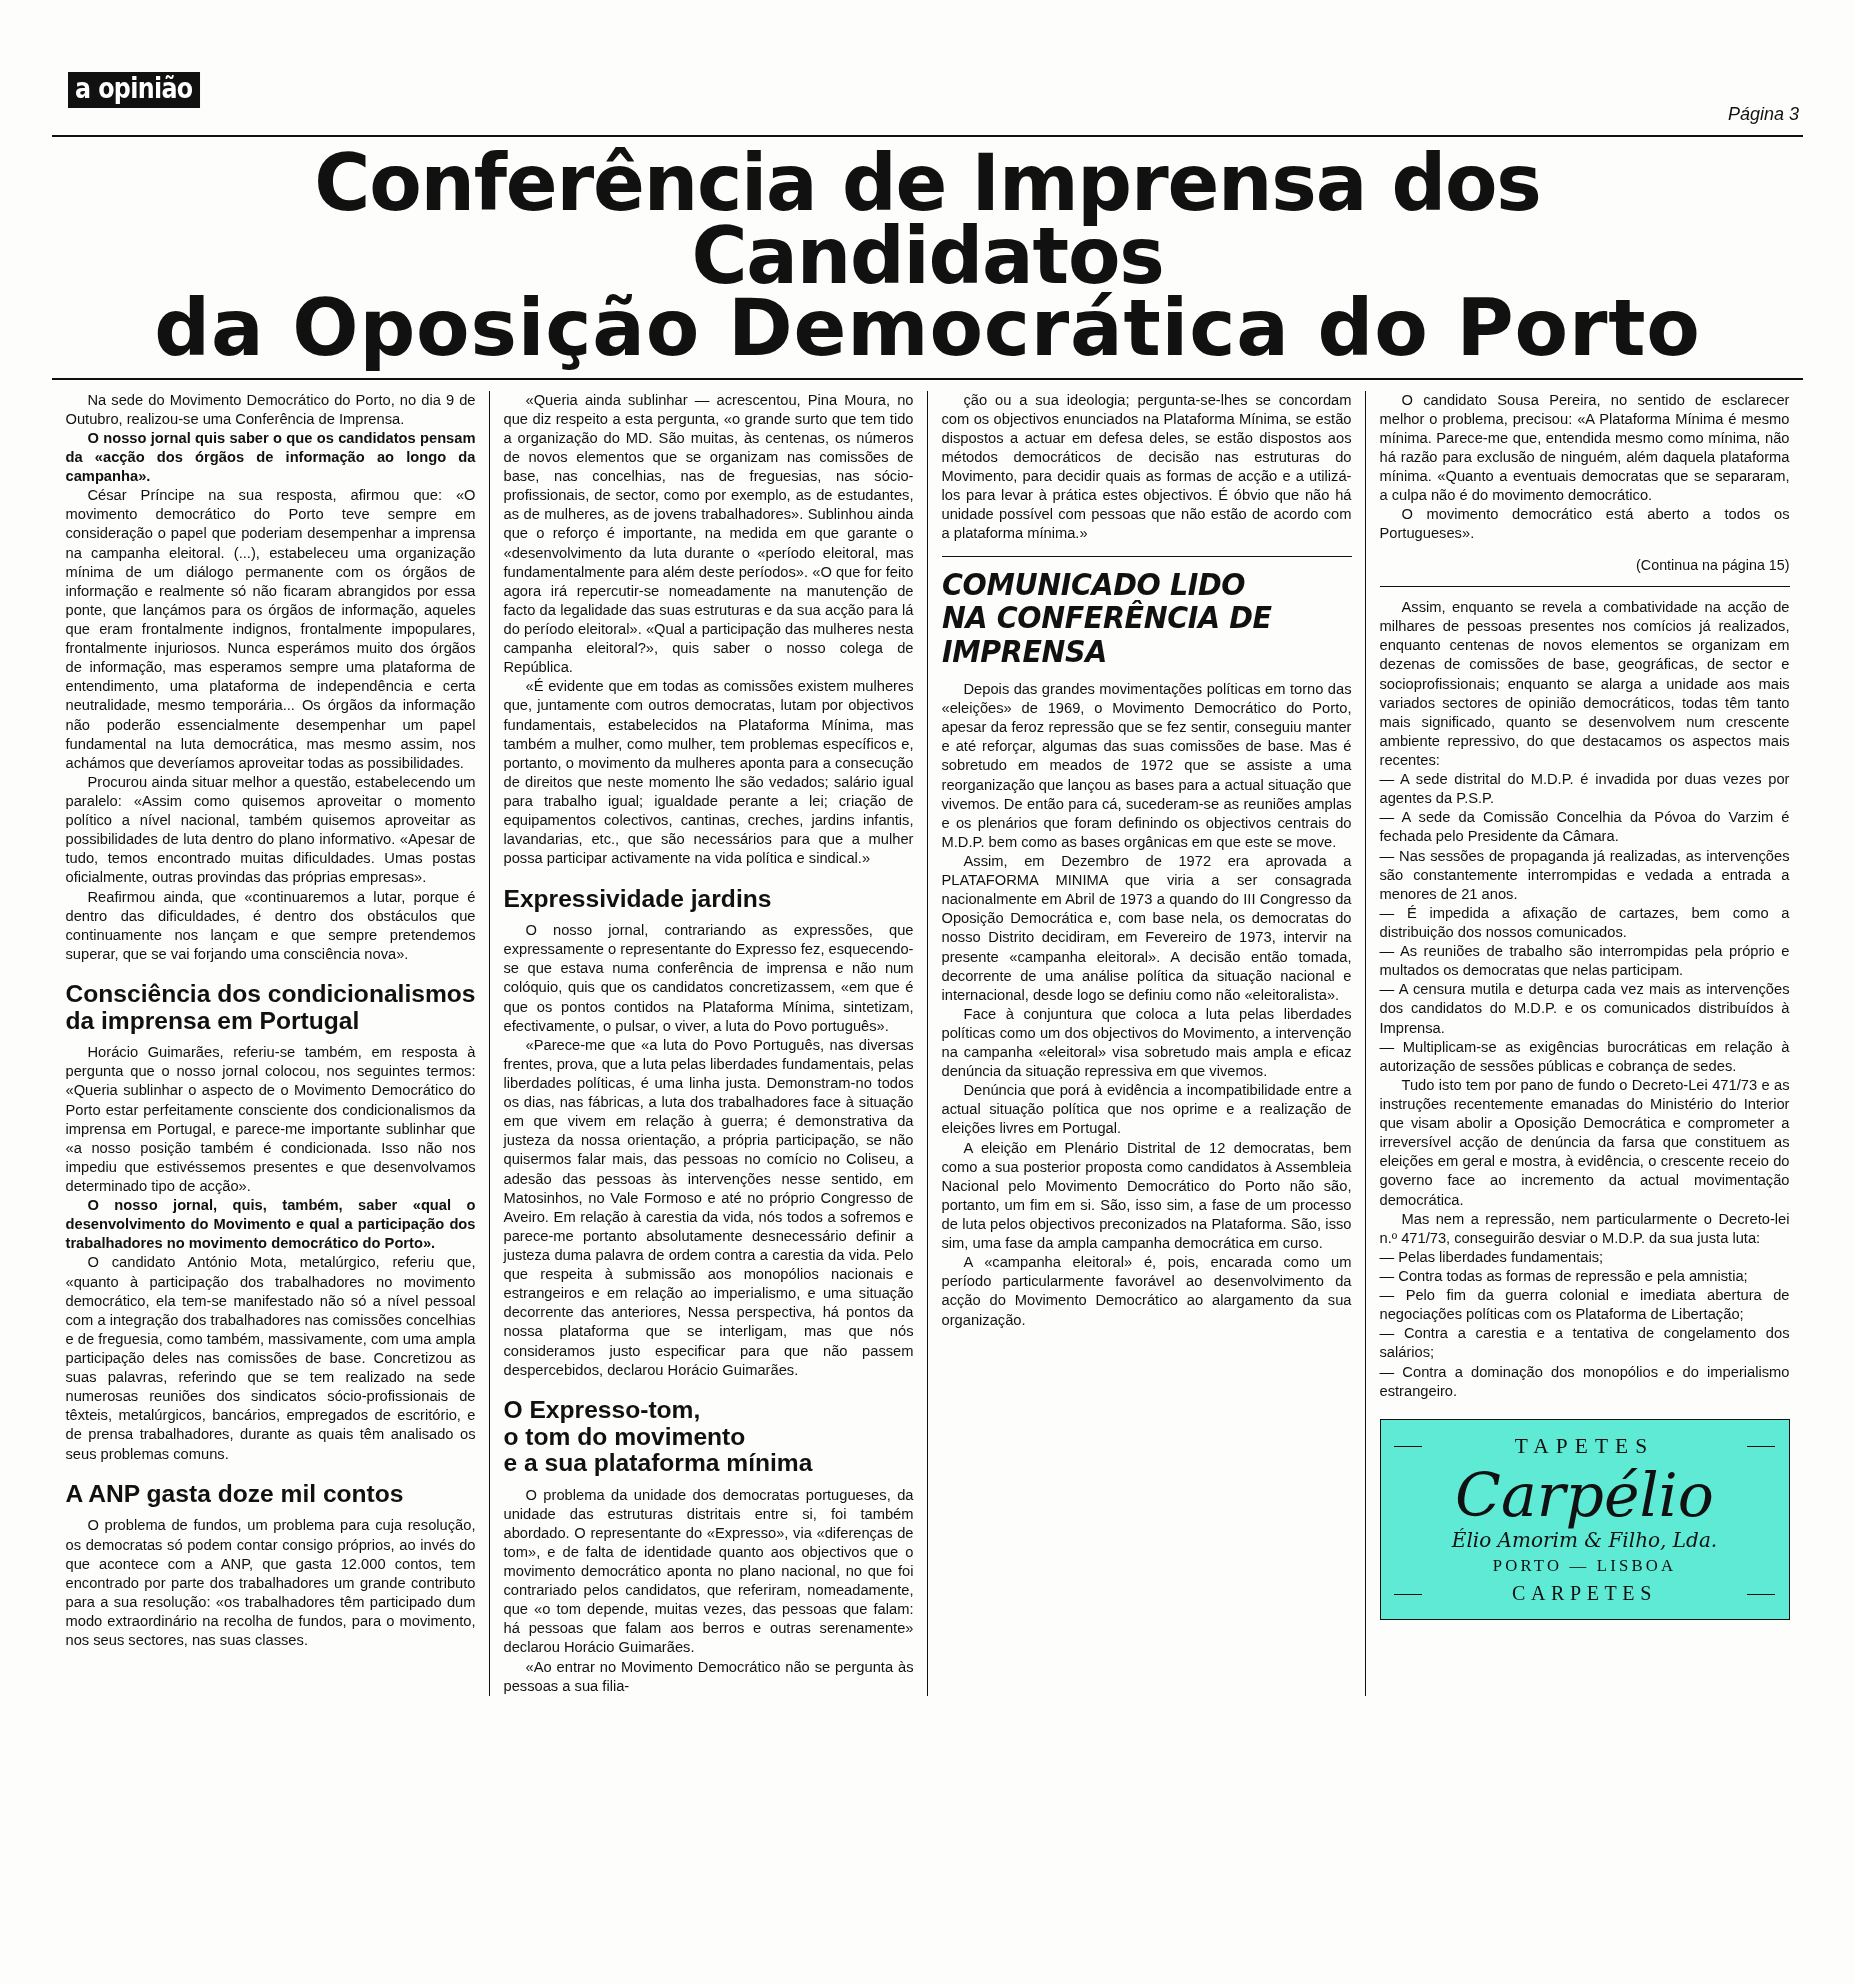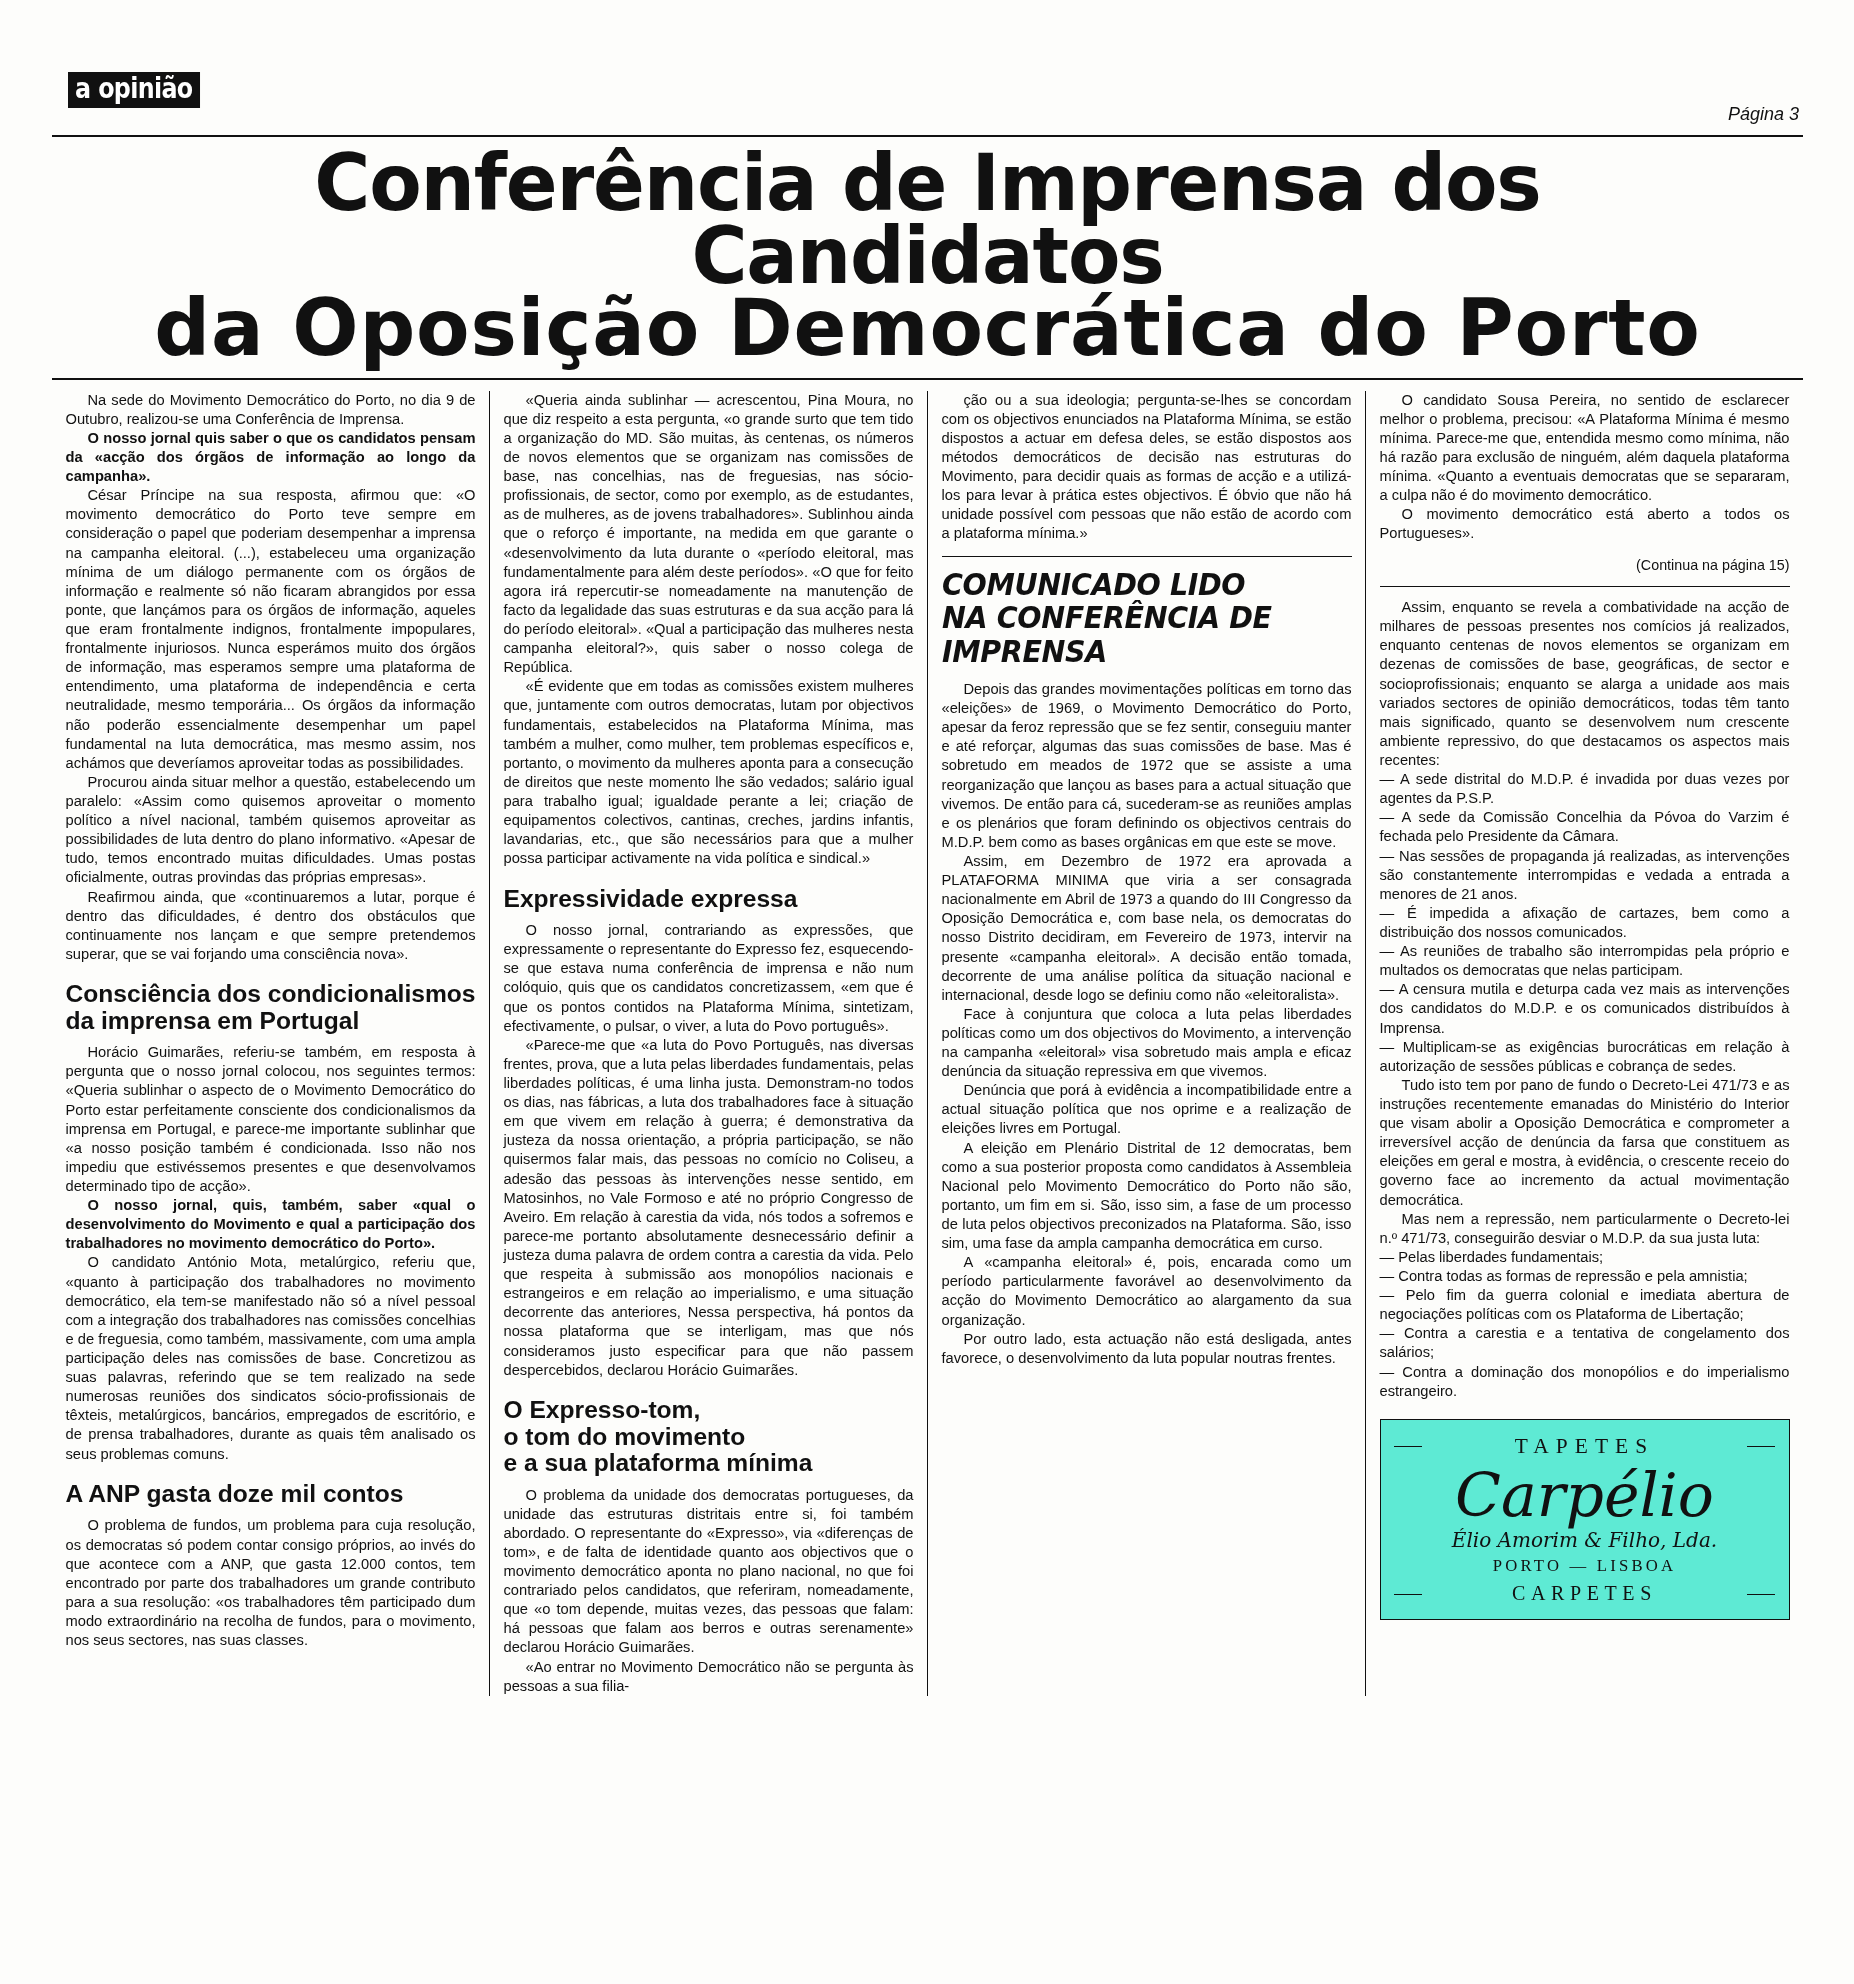--- a/index.html
+++ b/index.html
@@ -238,21 +238,21 @@
         <p class="indent">Horácio Guimarães, referiu-se também, em resposta à pergunta que o nosso jornal colocou, nos seguintes termos: «Queria sublinhar o aspecto de o Movimento Democrático do Porto estar perfeitamente consciente dos condicionalismos da imprensa em Portugal, e parece-me importante sublinhar que «a nosso posição também é condicionada. Isso não nos impediu que estivéssemos presentes e que desenvolvamos determinado tipo de acção».</p>
         <p class="indent b">O nosso jornal, quis, também, saber «qual o desenvolvimento do Movimento e qual a participação dos trabalhadores no movimento democrático do Porto».</p>
         <p class="indent">O candidato António Mota, metalúrgico, referiu que, «quanto à participação dos trabalhadores no movimento democrático, ela tem-se manifestado não só a nível pessoal com a integração dos trabalhadores nas comissões concelhias e de freguesia, como também, massivamente, com uma ampla participação deles nas comissões de base. Concretizou as suas palavras, referindo que se tem realizado na sede numerosas reuniões dos sindicatos sócio-profissionais de têxteis, metalúrgicos, bancários, empregados de escritório, e de prensa trabalhadores, durante as quais têm analisado os seus problemas comuns.</p>
         <h2 class="sec-head">A ANP gasta doze mil contos</h2>
         <p class="indent">O problema de fundos, um problema para cuja resolução, os democratas só podem contar consigo próprios, ao invés do que acontece com a ANP, que gasta 12.000 contos, tem encontrado por parte dos trabalhadores um grande contributo para a sua resolução: «os trabalhadores têm participado dum modo extraordinário na recolha de fundos, para o movimento, nos seus sectores, nas suas classes.</p>
       </div>
 
       <div class="col">
         <p class="indent">«Queria ainda sublinhar — acrescentou, Pina Moura, no que diz respeito a esta pergunta, «o grande surto que tem tido a organização do MD. São muitas, às centenas, os números de novos elementos que se organizam nas comissões de base, nas concelhias, nas de freguesias, nas sócio-profissionais, de sector, como por exemplo, as de estudantes, as de mulheres, as de jovens trabalhadores». Sublinhou ainda que o reforço é importante, na medida em que garante o «desenvolvimento da luta durante o «período eleitoral, mas fundamentalmente para além deste períodos». «O que for feito agora irá repercutir-se nomeadamente na manutenção de facto da legalidade das suas estruturas e da sua acção para lá do período eleitoral». «Qual a participação das mulheres nesta campanha eleitoral?», quis saber o nosso colega de República.</p>
         <p class="indent">«É evidente que em todas as comissões existem mulheres que, juntamente com outros democratas, lutam por objectivos fundamentais, estabelecidos na Plataforma Mínima, mas também a mulher, como mulher, tem problemas específicos e, portanto, o movimento da mulheres aponta para a consecução de direitos que neste momento lhe são vedados; salário igual para trabalho igual; igualdade perante a lei; criação de equipamentos colectivos, cantinas, creches, jardins infantis, lavandarias, etc., que são necessários para que a mulher possa participar activamente na vida política e sindical.»</p>
-        <h2 class="sec-head">Expressividade expressa</h2>
+        <h2 class="sec-head">Expressividade jardins</h2>
         <p class="indent">O nosso jornal, contrariando as expressões, que expressamente o representante do Expresso fez, esquecendo-se que estava numa conferência de imprensa e não num colóquio, quis que os candidatos concretizassem, «em que é que os pontos contidos na Plataforma Mínima, sintetizam, efectivamente, o pulsar, o viver, a luta do Povo português».</p>
         <p class="indent">«Parece-me que «a luta do Povo Português, nas diversas frentes, prova, que a luta pelas liberdades fundamentais, pelas liberdades políticas, é uma linha justa. Demonstram-no todos os dias, nas fábricas, a luta dos trabalhadores face à situação em que vivem em relação à guerra; é demonstrativa da justeza da nossa orientação, a própria participação, se não quisermos falar mais, das pessoas no comício no Coliseu, a adesão das pessoas às intervenções nesse sentido, em Matosinhos, no Vale Formoso e até no próprio Congresso de Aveiro. Em relação à carestia da vida, nós todos a sofremos e parece-me portanto absolutamente desnecessário definir a justeza duma palavra de ordem contra a carestia da vida. Pelo que respeita à submissão aos monopólios nacionais e estrangeiros e em relação ao imperialismo, e uma situação decorrente das anteriores, Nessa perspectiva, há pontos da nossa plataforma que se interligam, mas que nós consideramos justo especificar para que não passem despercebidos, declarou Horácio Guimarães.</p>
         <h2 class="sec-head">
           <span style="display:block">O Expresso-tom,</span>
           <span style="display:block">o tom do movimento</span>
           <span style="display:block">e a sua plataforma mínima</span>
         </h2>
         <p class="indent">O problema da unidade dos democratas portugueses, da unidade das estruturas distritais entre si, foi também abordado. O representante do «Expresso», via «diferenças de tom», e de falta de identidade quanto aos objectivos que o movimento democrático aponta no plano nacional, no que foi contrariado pelos candidatos, que referiram, nomeadamente, que «o tom depende, muitas vezes, das pessoas que falam: há pessoas que falam aos berros e outras serenamente» declarou Horácio Guimarães.</p>
         <p class="indent">«Ao entrar no Movimento Democrático não se pergunta às pessoas a sua filia-</p>
       </div>
@@ -263,21 +263,20 @@
         <h2 class="comunicado">
           <span>COMUNICADO LIDO</span>
           <span>NA CONFERÊNCIA DE IMPRENSA</span>
         </h2>
         <p class="indent">Depois das grandes movimentações políticas em torno das «eleições» de 1969, o Movimento Democrático do Porto, apesar da feroz repressão que se fez sentir, conseguiu manter e até reforçar, algumas das suas comissões de base. Mas é sobretudo em meados de 1972 que se assiste a uma reorganização que lançou as bases para a actual situação que vivemos. De então para cá, sucederam-se as reuniões amplas e os plenários que foram definindo os objectivos centrais do M.D.P. bem como as bases orgânicas em que este se move.</p>
         <p class="indent">Assim, em Dezembro de 1972 era aprovada a PLATAFORMA MINIMA que viria a ser consagrada nacionalmente em Abril de 1973 a quando do III Congresso da Oposição Democrática e, com base nela, os democratas do nosso Distrito decidiram, em Fevereiro de 1973, intervir na presente «campanha eleitoral». A decisão então tomada, decorrente de uma análise política da situação nacional e internacional, desde logo se definiu como não «eleitoralista».</p>
         <p class="indent">Face à conjuntura que coloca a luta pelas liberdades políticas como um dos objectivos do Movimento, a intervenção na campanha «eleitoral» visa sobretudo mais ampla e eficaz denúncia da situação repressiva em que vivemos.</p>
         <p class="indent">Denúncia que porá à evidência a incompatibilidade entre a actual situação política que nos oprime e a realização de eleições livres em Portugal.</p>
         <p class="indent">A eleição em Plenário Distrital de 12 democratas, bem como a sua posterior proposta como candidatos à Assembleia Nacional pelo Movimento Democrático do Porto não são, portanto, um fim em si. São, isso sim, a fase de um processo de luta pelos objectivos preconizados na Plataforma. São, isso sim, uma fase da ampla campanha democrática em curso.</p>
         <p class="indent">A «campanha eleitoral» é, pois, encarada como um período particularmente favorável ao desenvolvimento da acção do Movimento Democrático ao alargamento da sua organização.</p>
-        <p class="indent">Por outro lado, esta actuação não está desligada, antes favorece, o desenvolvimento da luta popular noutras frentes.</p>
       </div>
 
       <div class="col">
         <p class="indent">O candidato Sousa Pereira, no sentido de esclarecer melhor o problema, precisou: «A Plataforma Mínima é mesmo mínima. Parece-me que, entendida mesmo como mínima, não há razão para exclusão de ninguém, além daquela plataforma mínima. «Quanto a eventuais democratas que se separaram, a culpa não é do movimento democrático.</p>
         <p class="indent">O movimento democrático está aberto a todos os Portugueses».</p>
         <p class="continua">(Continua na página 15)</p>
         <hr class="col-rule">
         <p class="indent">Assim, enquanto se revela a combatividade na acção de milhares de pessoas presentes nos comícios já realizados, enquanto centenas de novos elementos se organizam em dezenas de comissões de base, geográficas, de sector e socioprofissionais; enquanto se alarga a unidade aos mais variados sectores de opinião democráticos, todas têm tanto mais significado, quanto se desenvolvem num crescente ambiente repressivo, do que destacamos os aspectos mais recentes:</p>
         <p>— A sede distrital do M.D.P. é invadida por duas vezes por agentes da P.S.P.</p>
         <p>— A sede da Comissão Concelhia da Póvoa do Varzim é fechada pelo Presidente da Câmara.</p>

